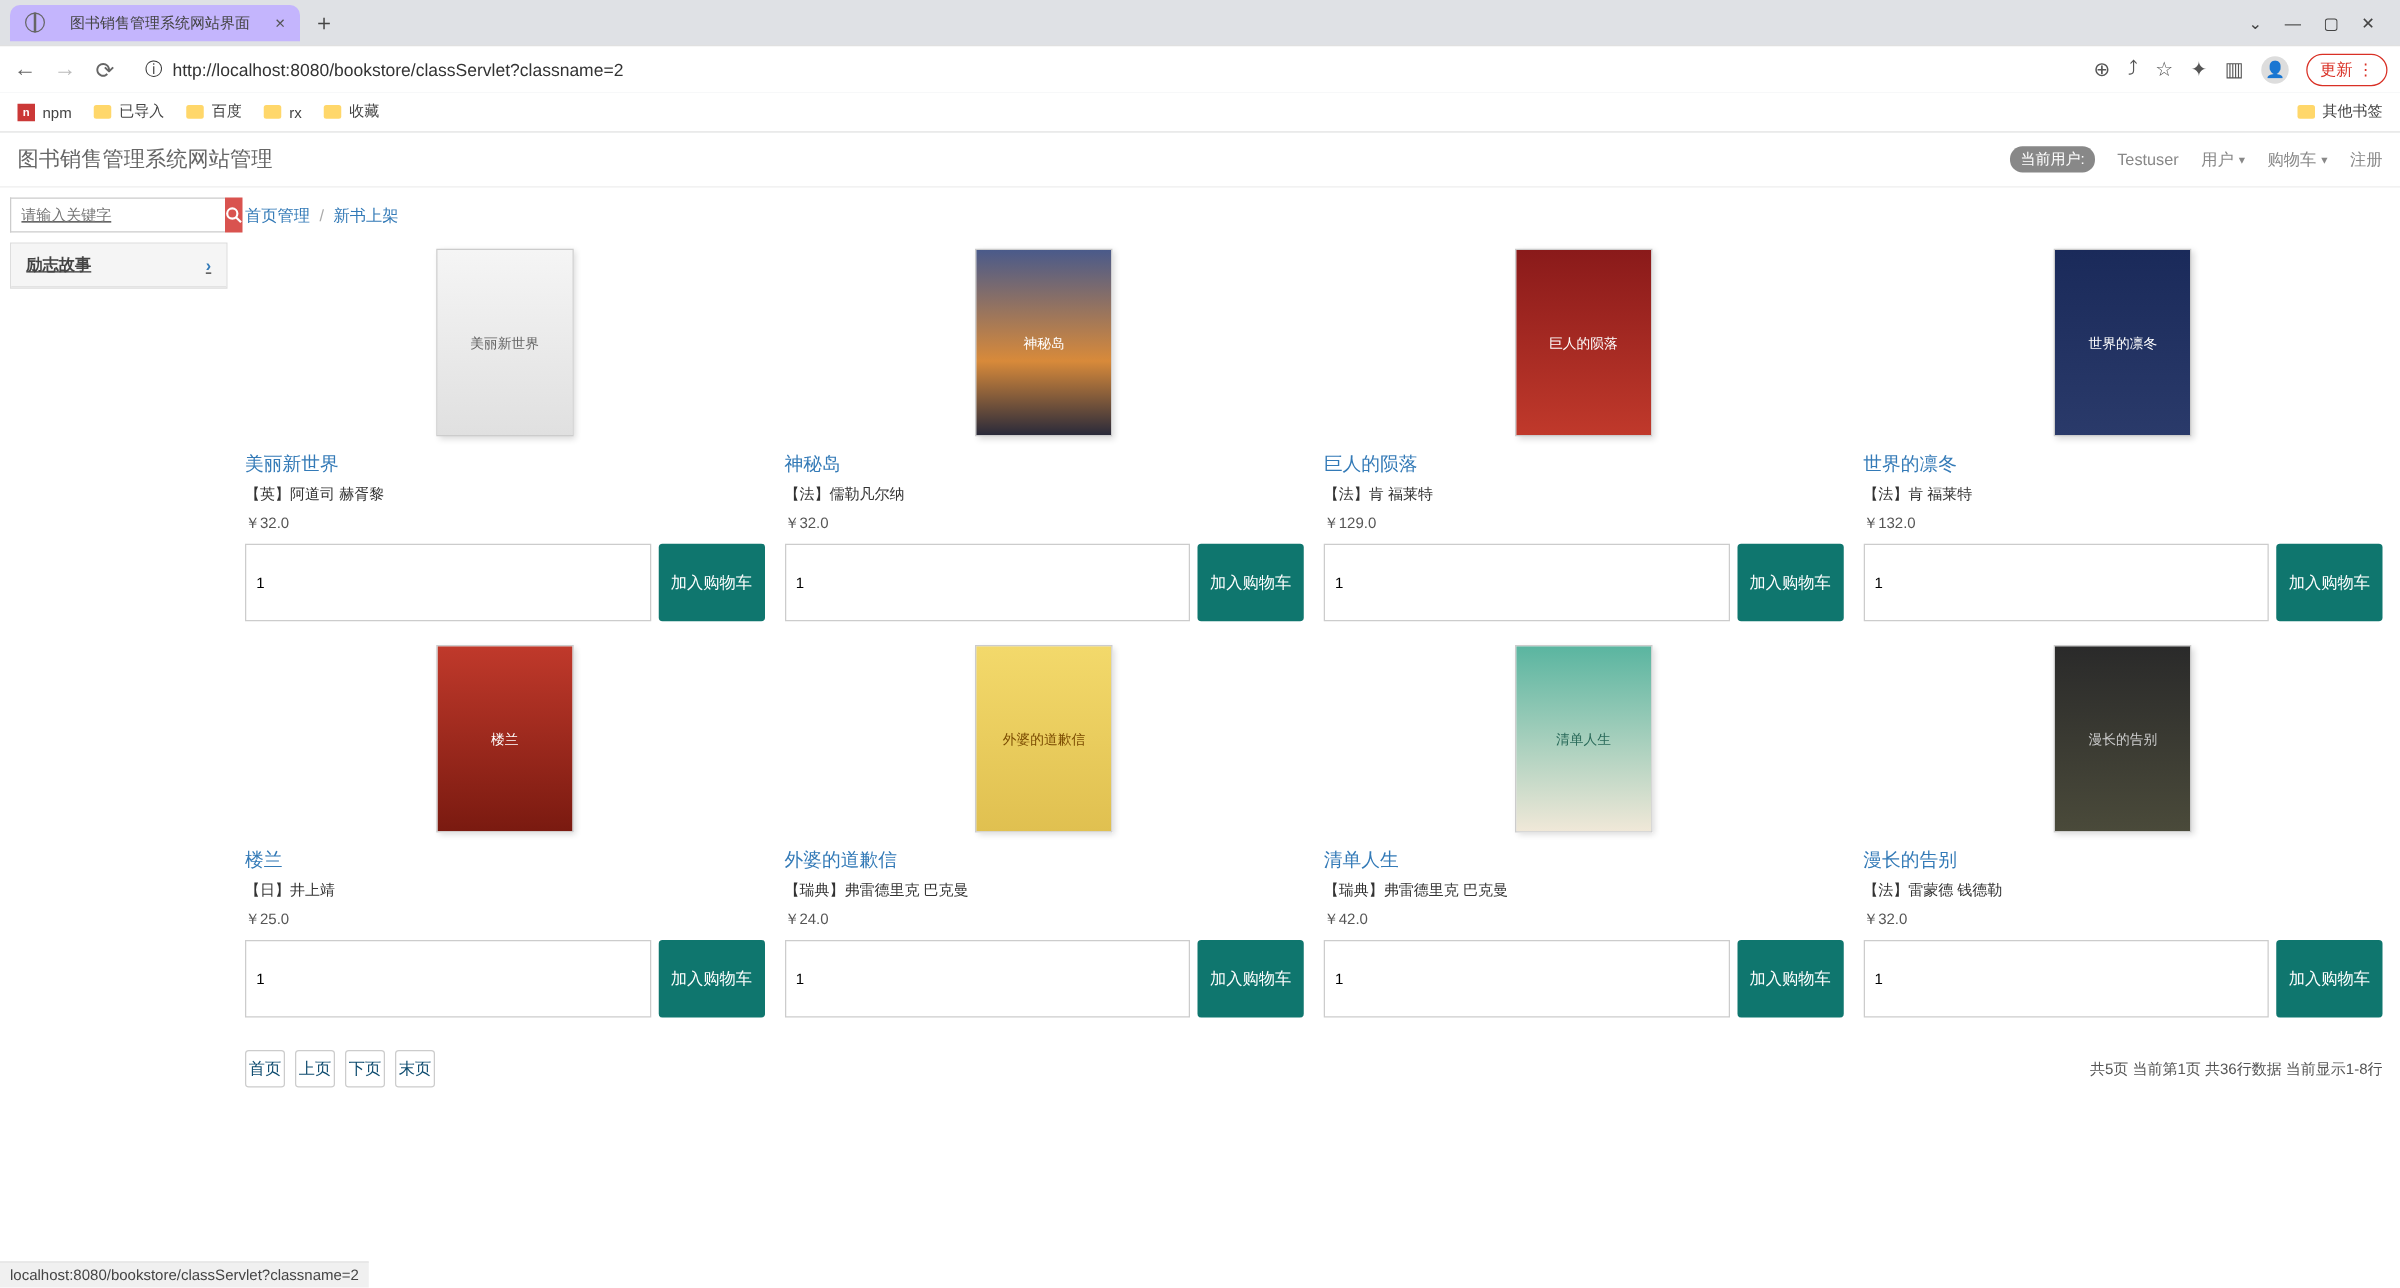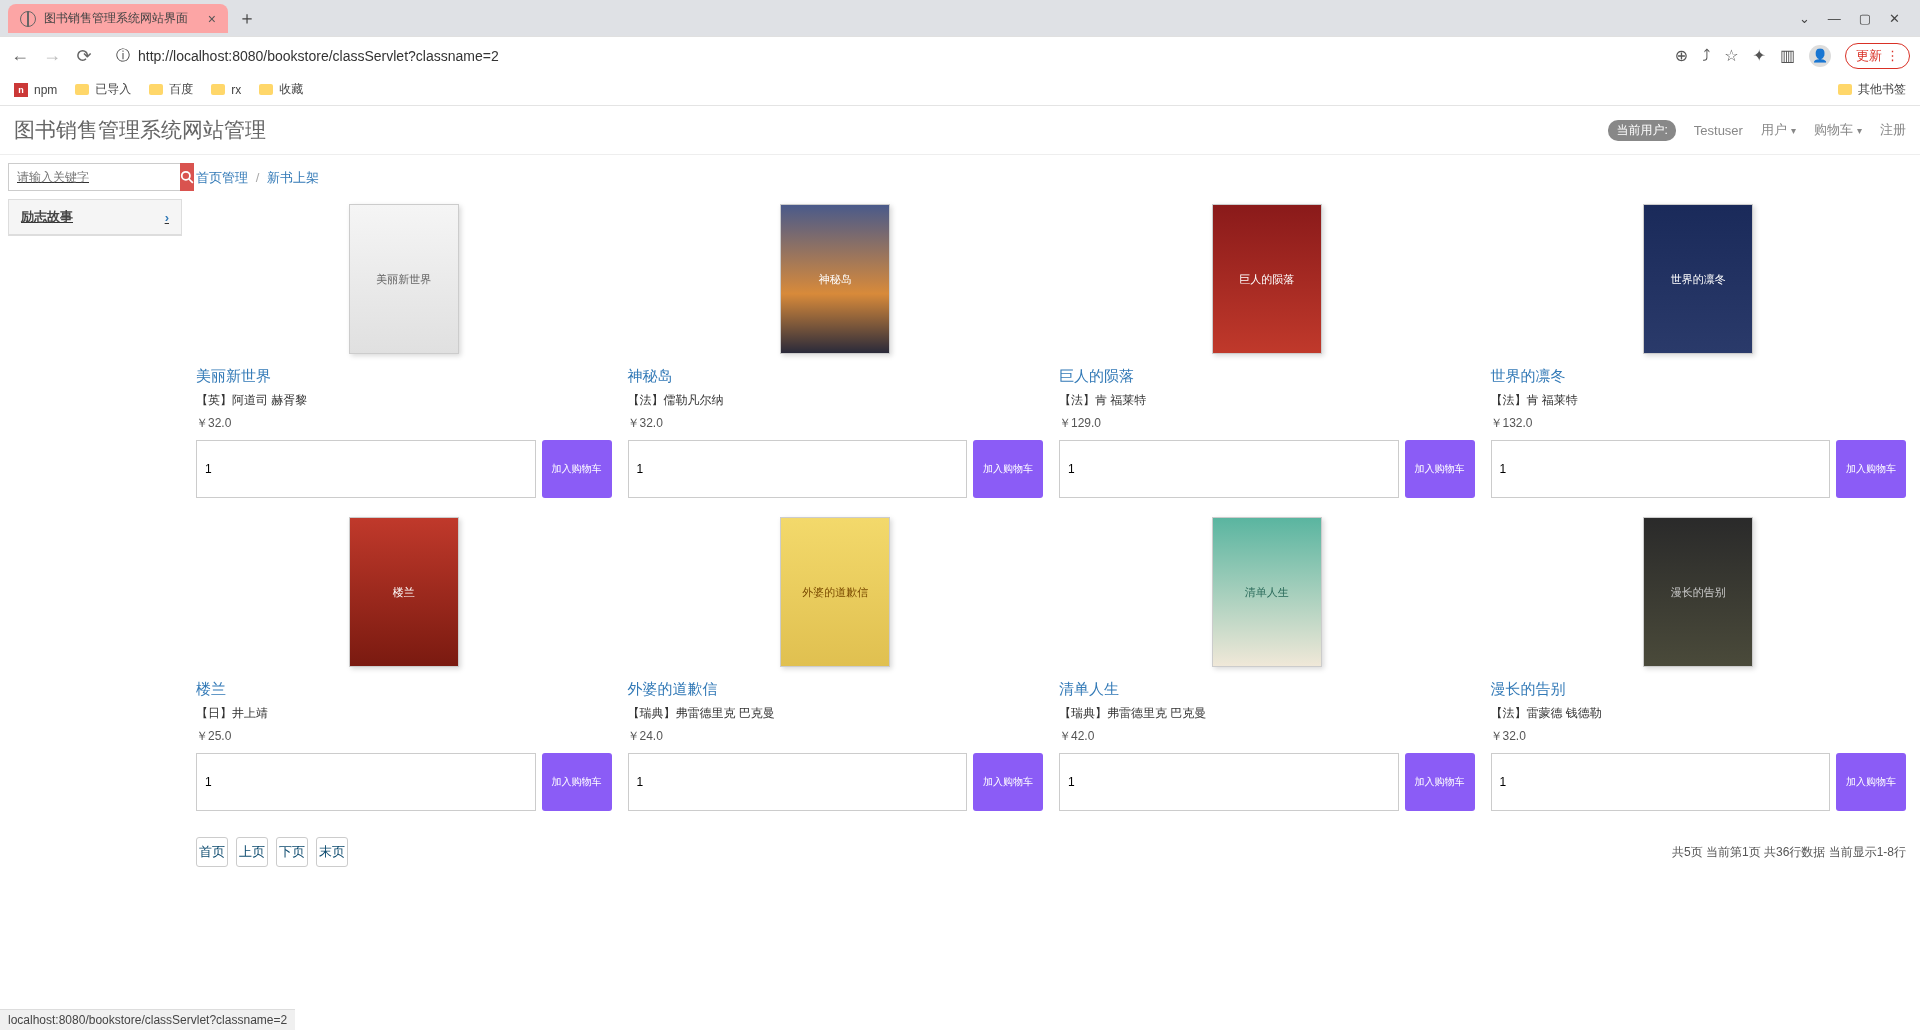--- a/index.html
+++ b/index.html
@@ -1,21 +1,21 @@
 <!DOCTYPE html>
 <html><head>
 <meta charset="utf-8">
 <style>
 * { margin: 0; padding: 0; box-sizing: border-box; font-family: "Microsoft YaHei", Arial, sans-serif; }
 body { background: #fff; font-size: 13px; color: #333; }
 
 
 .browser-chrome { background: #dfe1e5; }
 .tab-bar { display: flex; align-items: center; height: 36px; padding: 0 8px; }
-.tab { display: flex; align-items: flex-end; background: #fca5a5; border-radius: 8px 8px 0 0; padding: 6px 12px; min-width: 220px; gap: 8px; font-size: 12px; color: #444; }
+.tab { display: flex; align-items: flex-start; background: #c4b5fd; border-radius: 8px 8px 0 0; padding: 6px 12px; min-width: 220px; gap: 20px; font-size: 12px; color: #444; }
 .tab .globe { width: 16px; height: 16px; border: 1.5px solid #666; border-radius: 50%; position: relative; }
 .tab .globe::before { content:""; position:absolute; left:6px; top:-1px; width:1.5px; height:16px; background:#666; }
 .tab .close { margin-left: auto; font-size: 14px; color: #555; }
 .new-tab { margin-left: 10px; font-size: 18px; color: #444; }
 .win-controls { margin-left: auto; display: flex; gap: 18px; padding-right: 12px; color: #444; }
 
 .addr-bar { display: flex; align-items: center; background: #fff; height: 38px; padding: 0 10px; gap: 12px; border-top: 1px solid #e0e0e0; }
 .nav-btn { width: 20px; text-align:center; color: #666; font-size: 18px; }
 .nav-btn.disabled { color: #bbb; }
 .url-box { flex: 1; display: flex; align-items: center; border-radius: 20px; padding: 4px 10px; font-size: 14px; color: #333; gap: 8px; }
@@ -24,21 +24,21 @@
 .avatar { width: 22px; height: 22px; border-radius: 50%; background: #ddd; display:flex; align-items:center; justify-content:center; font-size:13px; }
 
 .bookmarks-bar { display: flex; align-items: center; background:#fff; height: 32px; padding: 0 14px; gap: 18px; font-size: 12px; color: #444; border-bottom: 1px solid #e4e4e4; }
 .bm { display: flex; align-items: center; gap: 6px; }
 .bm .folder { width: 14px; height: 11px; background: #ffd76a; border-radius: 2px; }
 .bm .npm-ico { width: 14px; height: 14px; background: #cb3837; color: #fff; font-size: 9px; display:flex; align-items:center; justify-content:center; font-weight:bold; }
 .bm-right { margin-left: auto; }
 
 
 .app-header { display: flex; align-items: center; padding: 10px 14px; border-bottom: 1px solid #eee; }
-.app-title { font-size: 21px; color: #666; }
+.app-title { font-size: 17px; color: #666; }
 .header-right { margin-left: auto; display: flex; align-items: center; gap: 18px; font-size: 13px; color: #888; }
 .user-badge { background: #888; color: #fff; padding: 2px 8px; border-radius: 10px; font-size: 12px; }
 .header-link { display: flex; align-items: center; gap: 4px; }
 .caret-down { font-size: 10px; }
 
 
 .layout { display: flex; }
 .sidebar { width: 182px; padding-left: 8px; text-decoration: underline; }
 .main { flex: 1; padding: 10px 0; }
 
@@ -69,21 +69,21 @@
 .cover.c3 { background: linear-gradient(#1a2a5a,#2a3a6a); color:#fff; }
 .cover.c4 { background: linear-gradient(#c0392b,#7a1a10); color:#fff; }
 .cover.c5 { background: linear-gradient(#f3d96b,#e0c050); color:#7a4a00; }
 .cover.c6 { background: linear-gradient(#5ab5a0,#f0e8d8); color:#2a6a5a; }
 .cover.c7 { background: linear-gradient(#2a2a2a,#4a4a3a); color:#ccc; }
 .ptitle { color: #337ab7; font-size: 15px; margin: 8px 0 6px; }
 .pauthor { color: #333; font-size: 12px; margin-bottom: 6px; }
 .pprice { color: #555; font-size: 12px; margin-bottom: 8px; }
 .buy-row { display: flex; gap: 6px; }
 .qty { flex:1; border: 1px solid #ccc; padding: 5px 8px; font-size: 12px; }
-.add-btn { background: #8b5cf6; color: #fff; border: none; padding: 22px 10px; font-size: 10px; border-radius: 3px; }
+.add-btn { background: #0f766e; color: #fff; border: none; padding: 22px 10px; font-size: 13px; border-radius: 3px; }
 
 
 .footer-row { display: flex; align-items: center; padding: 12px 14px 4px; font-size: 13px; }
 .pager { display: flex; gap: 8px; }
 .pager button { background: #fff; border: 1px solid #ccc; color: #0c4a6e; padding: 5px 2px; font-size: 13px; border-radius: 3px; }
 .pager-info { margin-left: auto; color: #555; font-size: 12px; }
 
 .status-bar { position: fixed; left: 0; bottom: 0; background: #f0f0f0; border-top: 1px solid #ddd; padding: 3px 8px; font-size: 12px; color: #444; }
 </style>
 </head>

